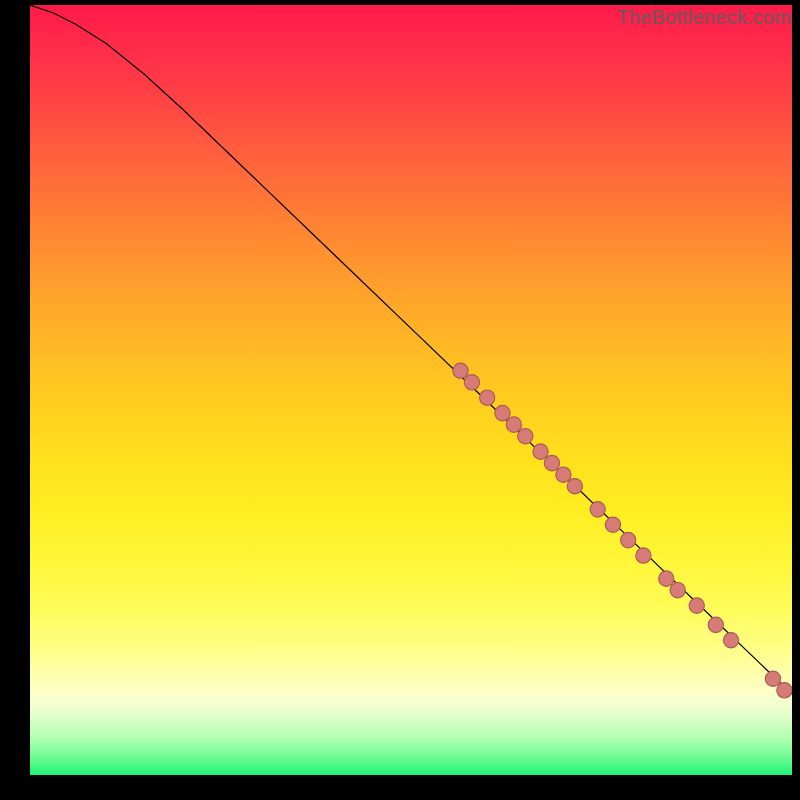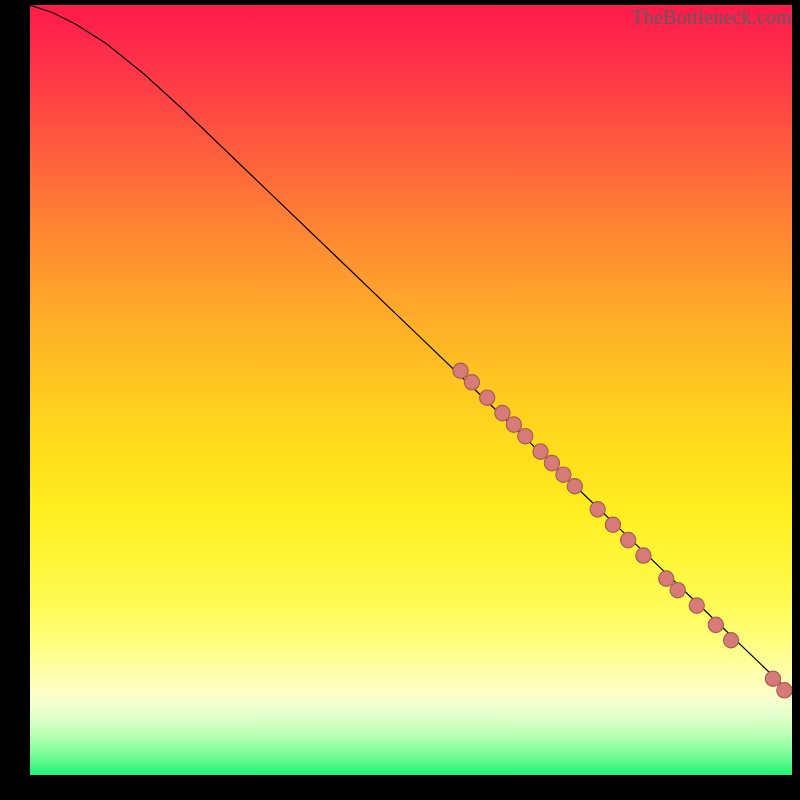--- a/index.html
+++ b/index.html
@@ -8,21 +8,20 @@
     width: 800px;
     height: 800px;
     background: #000;
     overflow: hidden;
     font-family: Arial, Helvetica, sans-serif;
   }
   .stage {
     position: relative;
     width: 800px;
     height: 800px;
-    font-family: Liberation Serif, serif;
   }
   .plot-area {
     position: absolute;
     left: 30px;
     top: 5px;
     width: 762px;
     height: 770px;
   }
   .gradient-bg {
     position: absolute;

